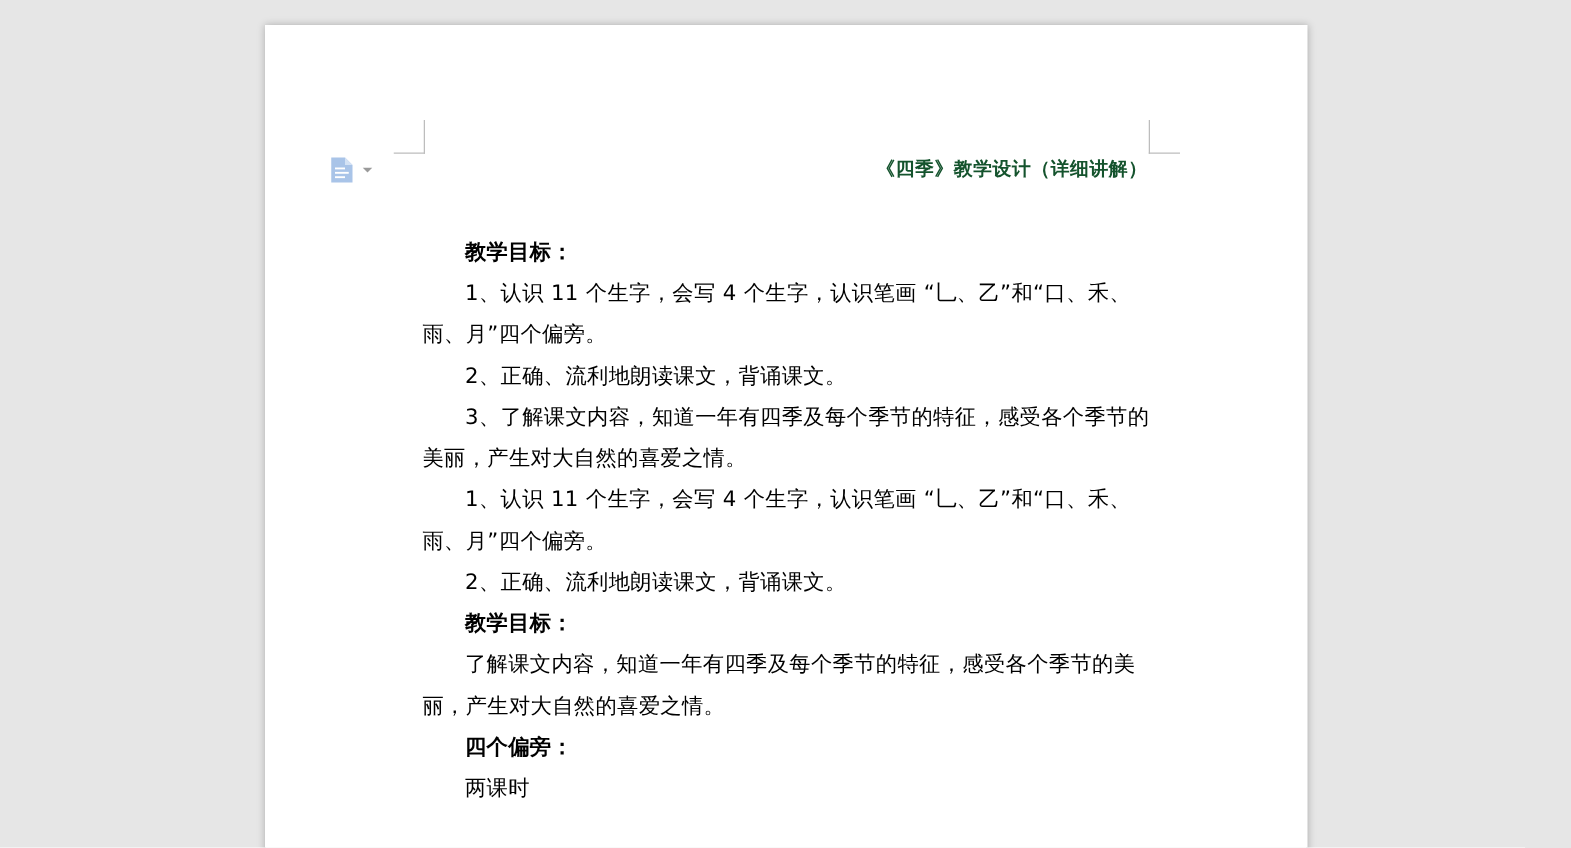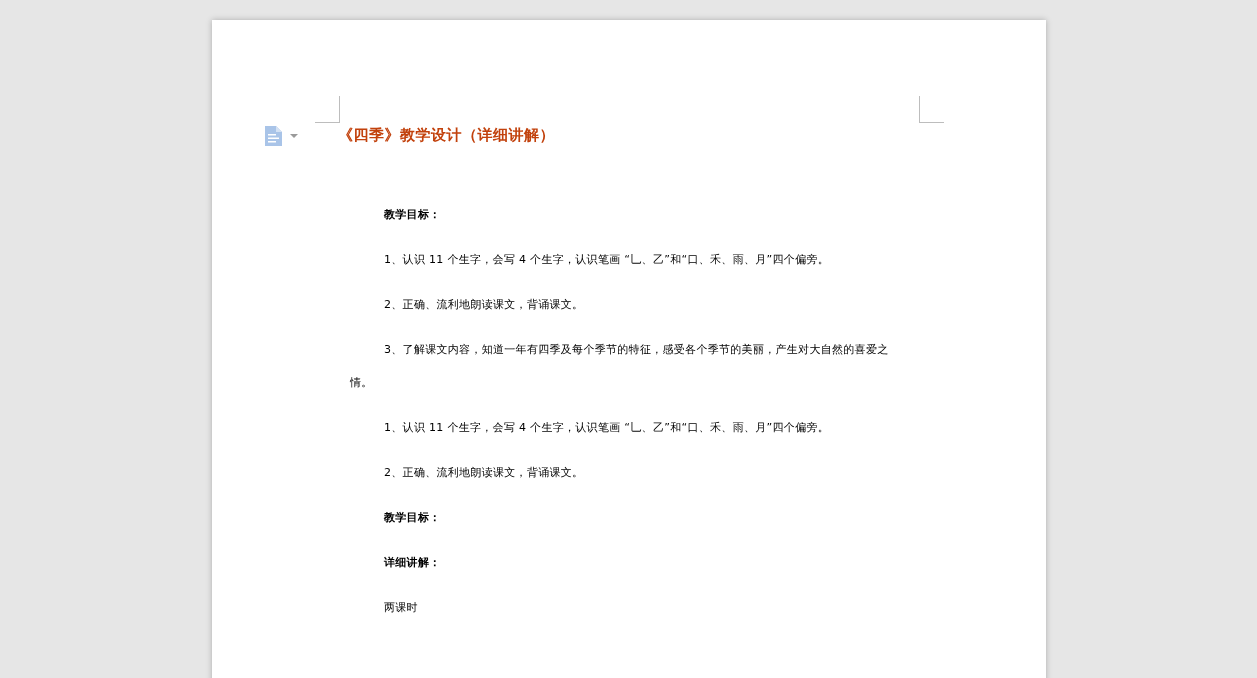--- a/index.html
+++ b/index.html
@@ -18,26 +18,26 @@
     .corner { position: absolute; width: 24px; height: 26px; }
     .corner.tl { left: 103px; top: 76px; border-right: 1px solid #bdbdbd; border-bottom: 1px solid #bdbdbd; }
     .corner.tr { left: 707px; top: 76px; border-left: 1px solid #bdbdbd; border-bottom: 1px solid #bdbdbd; }
     .doc-icon {
       position: absolute; left: 52px; top: 105px; width: 40px; height: 22px;
       display: flex; align-items: center; gap: 6px; cursor: pointer;
     }
     .doc-icon svg { display: block; }
     .title {
       position: absolute; left: 126px; width: 580px; top: 106px;
-      text-align: left; font-weight: bold; font-size: 15px; color: #c2410c;
+      text-align: right; font-weight: bold; font-size: 15px; color: #14532d;
       letter-spacing: 0.5px;
     }
     .body { position: absolute; left: 126px; top: 166px; width: 584px; }
     .p {
-      font-size: 11px; color: #000; line-height: 33px; margin: 12px;
+      font-size: 17px; color: #000; line-height: 33px; margin: 0;
       text-indent: 34px; letter-spacing: 0.3px;
     }
     .p.h { font-weight: bold; }
   </style>
 </head>
 <body>
 
 <div class="page">
   <div class="corner tl"></div>
   <div class="corner tr"></div>
@@ -62,16 +62,17 @@
   <div class="title">《四季》教学设计（详细讲解）</div>
 
   <div class="body">
     <p class="p h">教学目标：</p>
     <p class="p">1、认识 11 个生字，会写 4 个生字，认识笔画 “乚、乙”和“口、禾、雨、月”四个偏旁。</p>
     <p class="p">2、正确、流利地朗读课文，背诵课文。</p>
     <p class="p">3、了解课文内容，知道一年有四季及每个季节的特征，感受各个季节的美丽，产生对大自然的喜爱之情。</p>
     <p class="p">1、认识 11 个生字，会写 4 个生字，认识笔画 “乚、乙”和“口、禾、雨、月”四个偏旁。</p>
     <p class="p">2、正确、流利地朗读课文，背诵课文。</p>
     <p class="p h">教学目标：</p>
-    <p class="p h">详细讲解：</p>
+    <p class="p">了解课文内容，知道一年有四季及每个季节的特征，感受各个季节的美丽，产生对大自然的喜爱之情。</p>
+    <p class="p h">四个偏旁：</p>
     <p class="p">两课时</p>
   </div>
 </div>
 
 </body></html>

